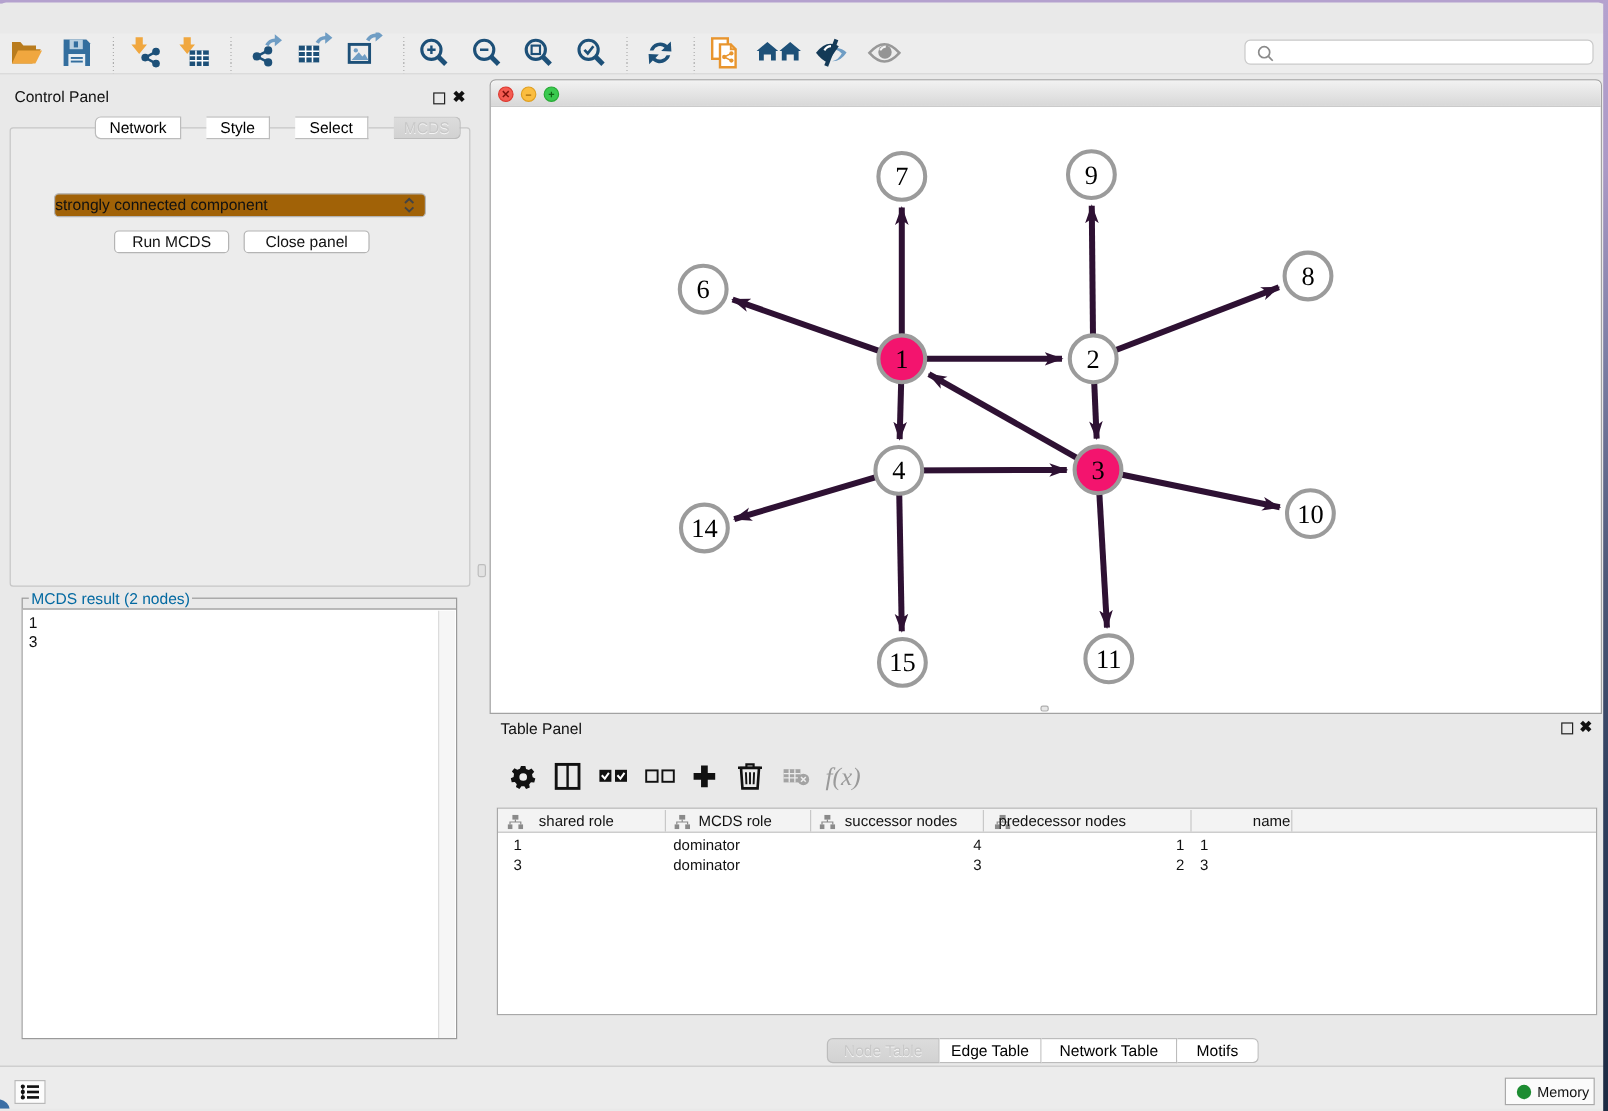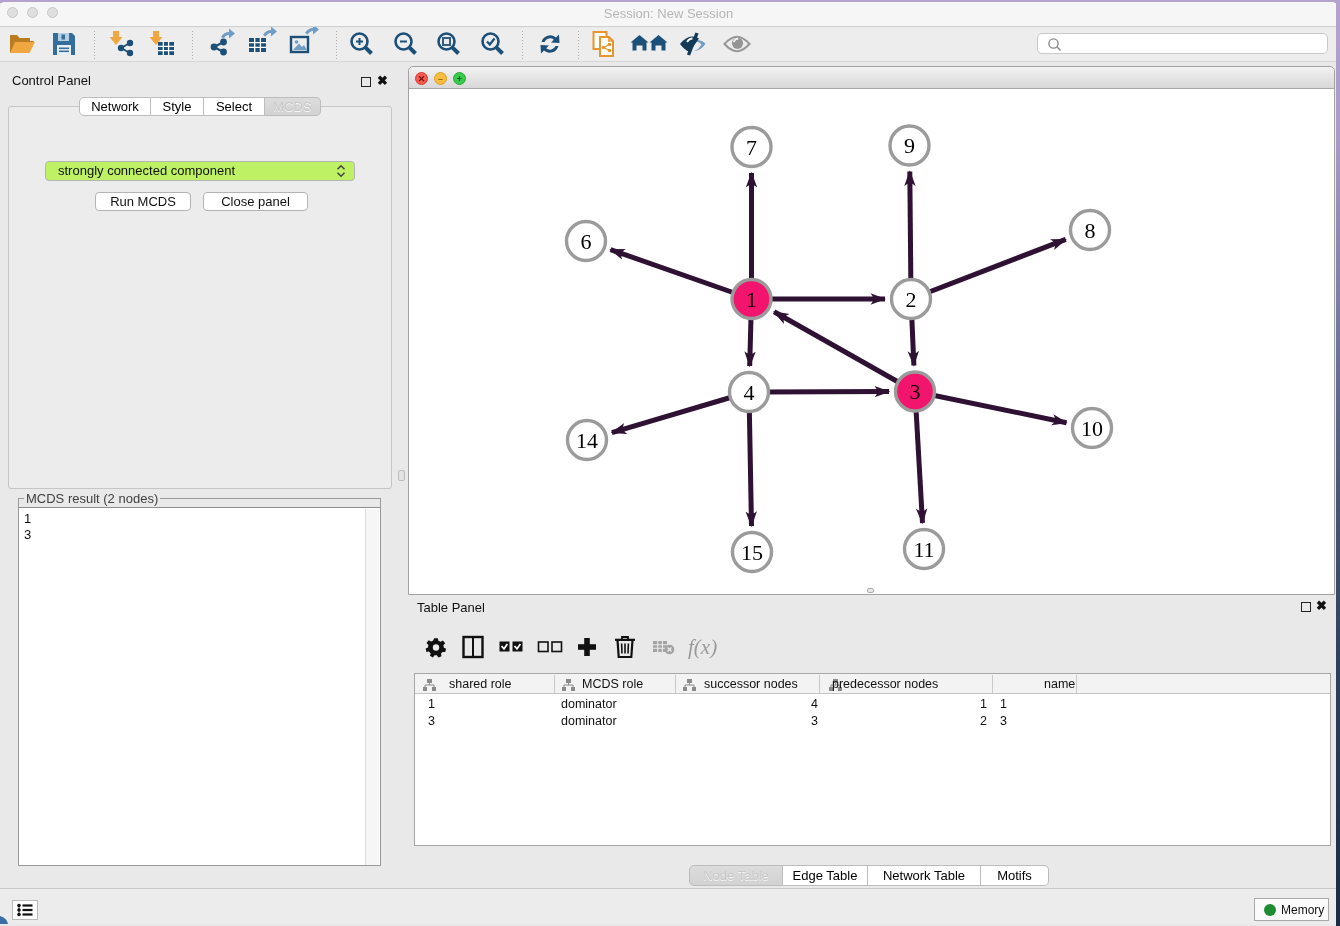--- a/index.html
+++ b/index.html
@@ -24,35 +24,35 @@
   border-bottom:1px solid #d6d6d6; }
 .sep { position:absolute; top:3px; height:30px; width:1px;
   background-image:repeating-linear-gradient(#adadad 0 1px, transparent 1px 3px); }
 
 #search { position:absolute; left:1037px; top:5px; width:291px; height:21px; background:#fff;
   border:1px solid #c9c9c9; border-radius:5px; }
 
 #cpanel-head { left:12px; top:71px; font-size:13px; color:#111; position:absolute; }
 .winbtn-sq { width:10px; height:10px; border:1.5px solid #222; position:absolute; }
 .winbtn-x { position:absolute; font-size:13px; font-weight:bold; color:#111; }
-.tabs { position:absolute; display:flex; font-size:13px; z-index:3; }
+.tabs { position:absolute; display:flex; font-size:13px; z-index:3;gap:21px; }
 .tab { border:1px solid #bcbcbc; border-left:none; background:#fff; color:#000;
   display:flex; align-items:center; justify-content:center; }
 .tab.first { border-left:1px solid #bcbcbc; border-radius:5px 0 0 5px; }
 .tab.last { border-radius:0 5px 5px 0; }
 .tab.sel { background:linear-gradient(#dcdcdc,#d2d2d2); color:#c8c8c8; text-shadow:0 1px 0 #f5f5f5; }
 #cp-inner { left:8px; top:104px; width:384px; height:383px; background:#ececec;
   border:1px solid #c6c6c6; border-radius:3px; position:absolute; }
 #opt-label { position:absolute; left:0; top:31px; width:100%; text-align:center; font-size:13px; color:#111; }
-#dropdown { position:absolute; left:36px; top:54px; width:310px; height:20px; background:#bef264;
-  border:1px solid #b4b4b4; border-radius:4px; font-size:13px; color:#111; line-height:18px; padding-left:12px; }
+#dropdown { position:absolute; left:36px; top:54px; width:310px; height:20px; background:#a16207;
+  border:1px solid #b4b4b4; border-radius:4px; font-size:13px; color:#111; line-height:18px; }
 .btn { position:absolute; height:19px; background:#fff; border:1px solid #b4b4b4; border-radius:4px;
   font-size:13px; color:#111; text-align:center; line-height:17px; }
 #fieldset { left:18px; top:496px; width:363px; height:368px; border:1px solid #9a9a9a; position:absolute; }
-#fs-legend { position:absolute; left:5px; top:-8px; background:#e9e9e9; font-size:13px; color:#404040; padding:0 2px; }
+#fs-legend { position:absolute; left:5px; top:-8px; background:#e9e9e9; font-size:13px; color:#0369a1; padding:0 2px; }
 #fs-white { position:absolute; left:0px; top:8px; width:361px; height:358px; background:#fff;
   border-top:1px solid #8e8e8e; }
 #fs-text { position:absolute; left:5px; top:3px; font-size:13px; color:#111; line-height:16px; }
 #fs-scroll { position:absolute; right:1px; top:1px; width:14px; height:356px; background:#f6f6f6;
   border-left:1px solid #dcdcdc; }
 #vsplit-handle { left:398px; top:468px; width:7px; height:11px; background:#e2e2e2;
   border:1px solid #bdbdbd; border-radius:2px; position:absolute; }
 
 #netwin { left:408px; top:64px; width:927px; height:529px; background:#fff;
   border:1px solid #a2a2a2; border-radius:5px 5px 0 0; position:absolute; }
@@ -83,26 +83,20 @@
   border:1px solid #b9b9b9; }
 #membtn { position:absolute; left:1254px; top:9px; width:75px; height:23px; background:#fbfbfb;
   border:1px solid #a9a9a9; font-size:12px; color:#111; }
 #memdot { position:absolute; left:9px; top:5px; width:12px; height:12px; border-radius:50%; background:#1d8c32; }
 </style>
 </head>
 <body>
 <div id="desk-top" class="abs"></div>
 <div id="win">
 
-  <div id="titlebar">
-    <div class="tl" style="left:7px;"></div>
-    <div class="tl" style="left:27px;"></div>
-    <div class="tl" style="left:47px;"></div>
-    <div id="title">Session: New Session</div>
-  </div>
 
   <div id="toolbar">
     <div class="sep" style="left:94px;"></div>
     <div class="sep" style="left:192px;"></div>
     <div class="sep" style="left:336px;"></div>
     <div class="sep" style="left:522px;"></div>
     <div class="sep" style="left:578px;"></div>
     <svg width="770" height="36" style="position:absolute;left:0;top:-1px;" viewBox="0 0 770 36">
 
       <g transform="translate(22,17)">

